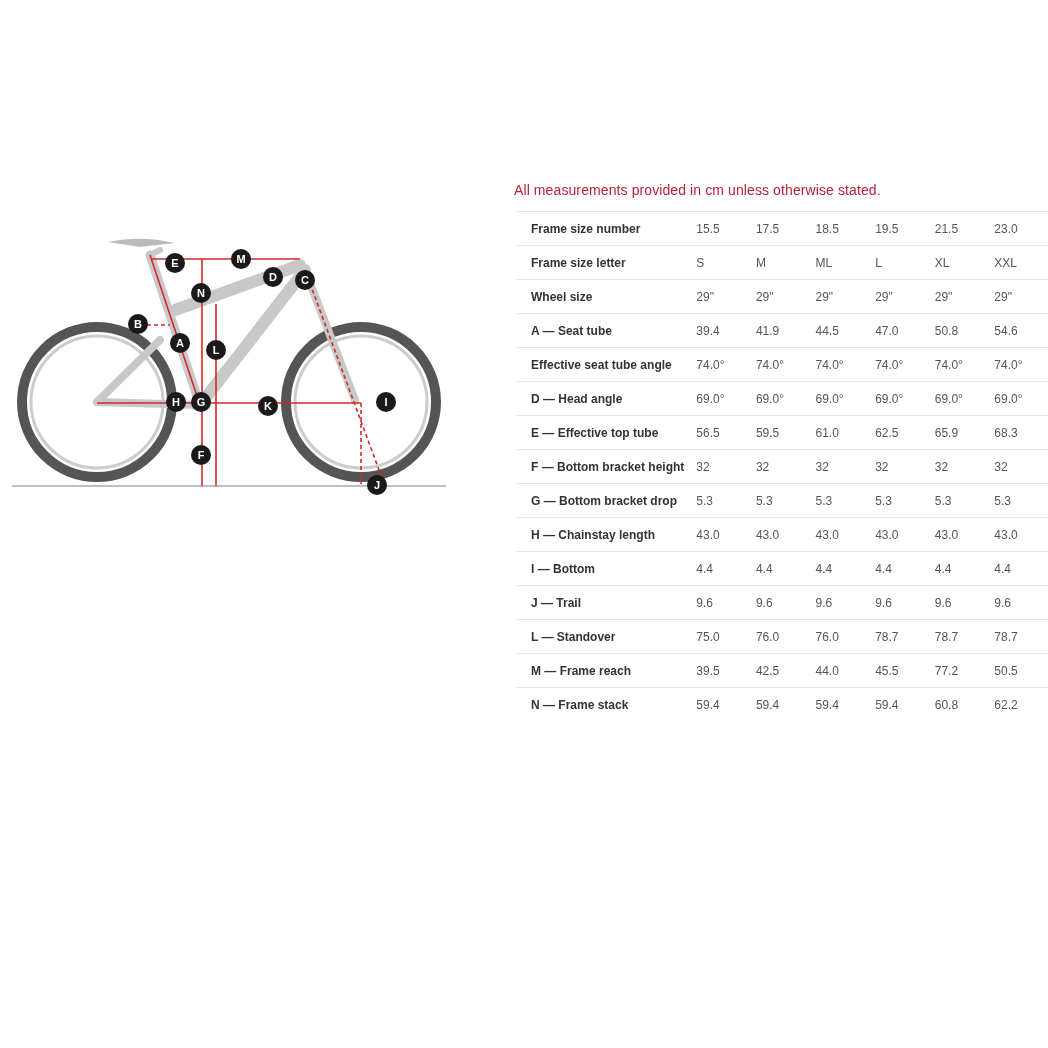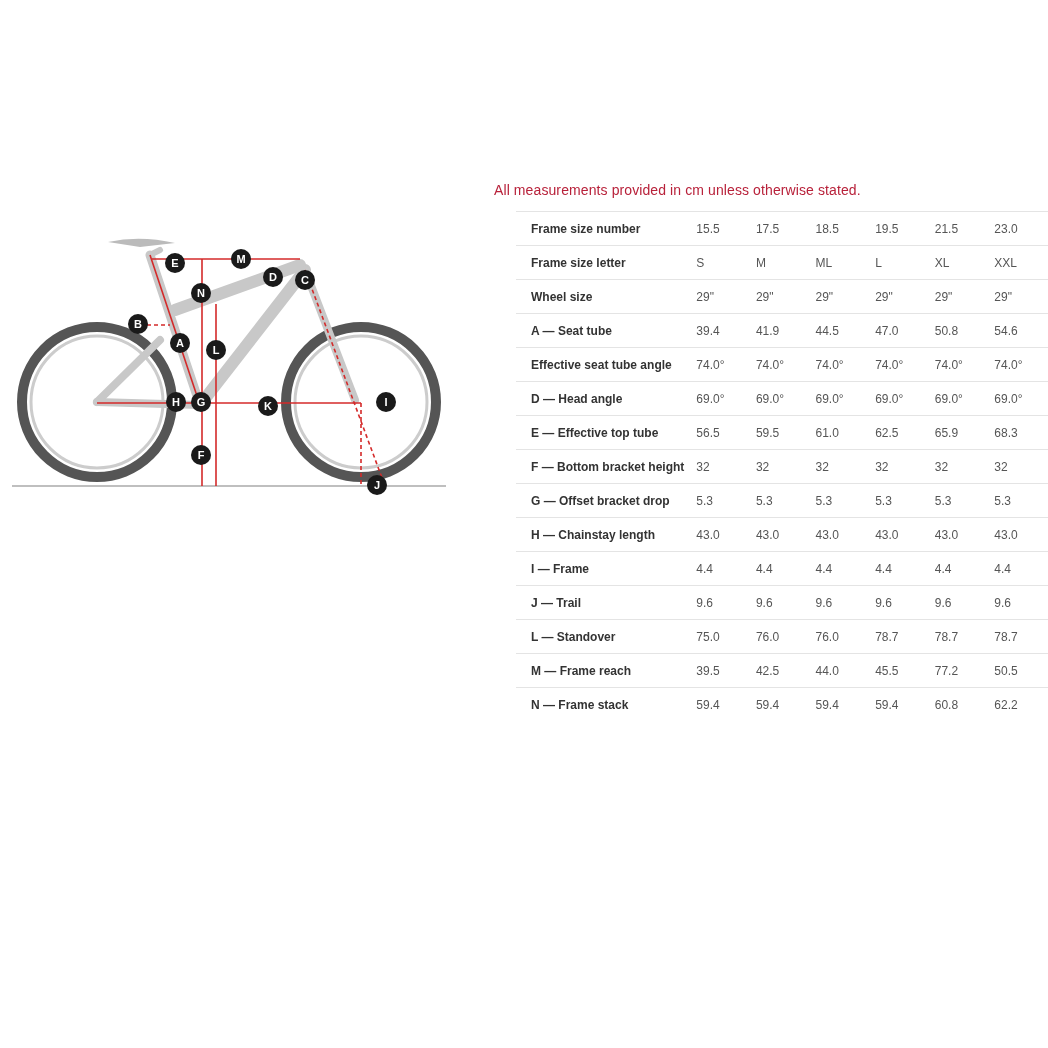--- a/index.html
+++ b/index.html
@@ -1,18 +1,18 @@
 <!DOCTYPE html>
 <html><head>
 <meta charset="utf-8">
 <style>
   html, body { margin:0; padding:0; background:#ffffff; }
   body { width:1048px; height:1048px; position:relative; overflow:hidden; font-family:"Liberation Sans", sans-serif; }
   .diagram { position:absolute; left:0; top:210px; width:460px; height:300px; }
-  .note { position:absolute; left:494px; top:182px; font-size:14px; color:#b8213a; letter-spacing:0.1px; }
+  .note { position:absolute; left:514px; top:182px; font-size:14px; color:#b8213a; letter-spacing:0.1px; }
   table.geo { position:absolute; left:516px; top:211px; width:538px; border-collapse:collapse; font-size:12px; }
   table.geo tr { height:34px; border-top:1px solid #e4e4e4; }
   table.geo tr:last-child { border-bottom:none; }
   table.geo td { padding:0; vertical-align:middle; color:#555; }
   table.geo td.lbl { padding-left:15px; width:170px; font-weight:bold; color:#333; }
   table.geo td.val { width:61px; }
   .badge-text { font-family:"Liberation Sans", sans-serif; font-weight:bold; font-size:11px; fill:#fff; }
 </style>
 </head>
 <body>
@@ -184,39 +184,39 @@
       <tr>
         <td class="lbl">F — Bottom bracket height</td>
         <td class="val">32</td>
         <td class="val">32</td>
         <td class="val">32</td>
         <td class="val">32</td>
         <td class="val">32</td>
         <td class="val">32</td>
       </tr>
       <tr>
-        <td class="lbl">G — Offset bracket drop</td>
+        <td class="lbl">G — Bottom bracket drop</td>
         <td class="val">5.3</td>
         <td class="val">5.3</td>
         <td class="val">5.3</td>
         <td class="val">5.3</td>
         <td class="val">5.3</td>
         <td class="val">5.3</td>
       </tr>
       <tr>
         <td class="lbl">H — Chainstay length</td>
         <td class="val">43.0</td>
         <td class="val">43.0</td>
         <td class="val">43.0</td>
         <td class="val">43.0</td>
         <td class="val">43.0</td>
         <td class="val">43.0</td>
       </tr>
       <tr>
-        <td class="lbl">I — Frame</td>
+        <td class="lbl">I — Bottom</td>
         <td class="val">4.4</td>
         <td class="val">4.4</td>
         <td class="val">4.4</td>
         <td class="val">4.4</td>
         <td class="val">4.4</td>
         <td class="val">4.4</td>
       </tr>
       <tr>
         <td class="lbl">J — Trail</td>
         <td class="val">9.6</td>

